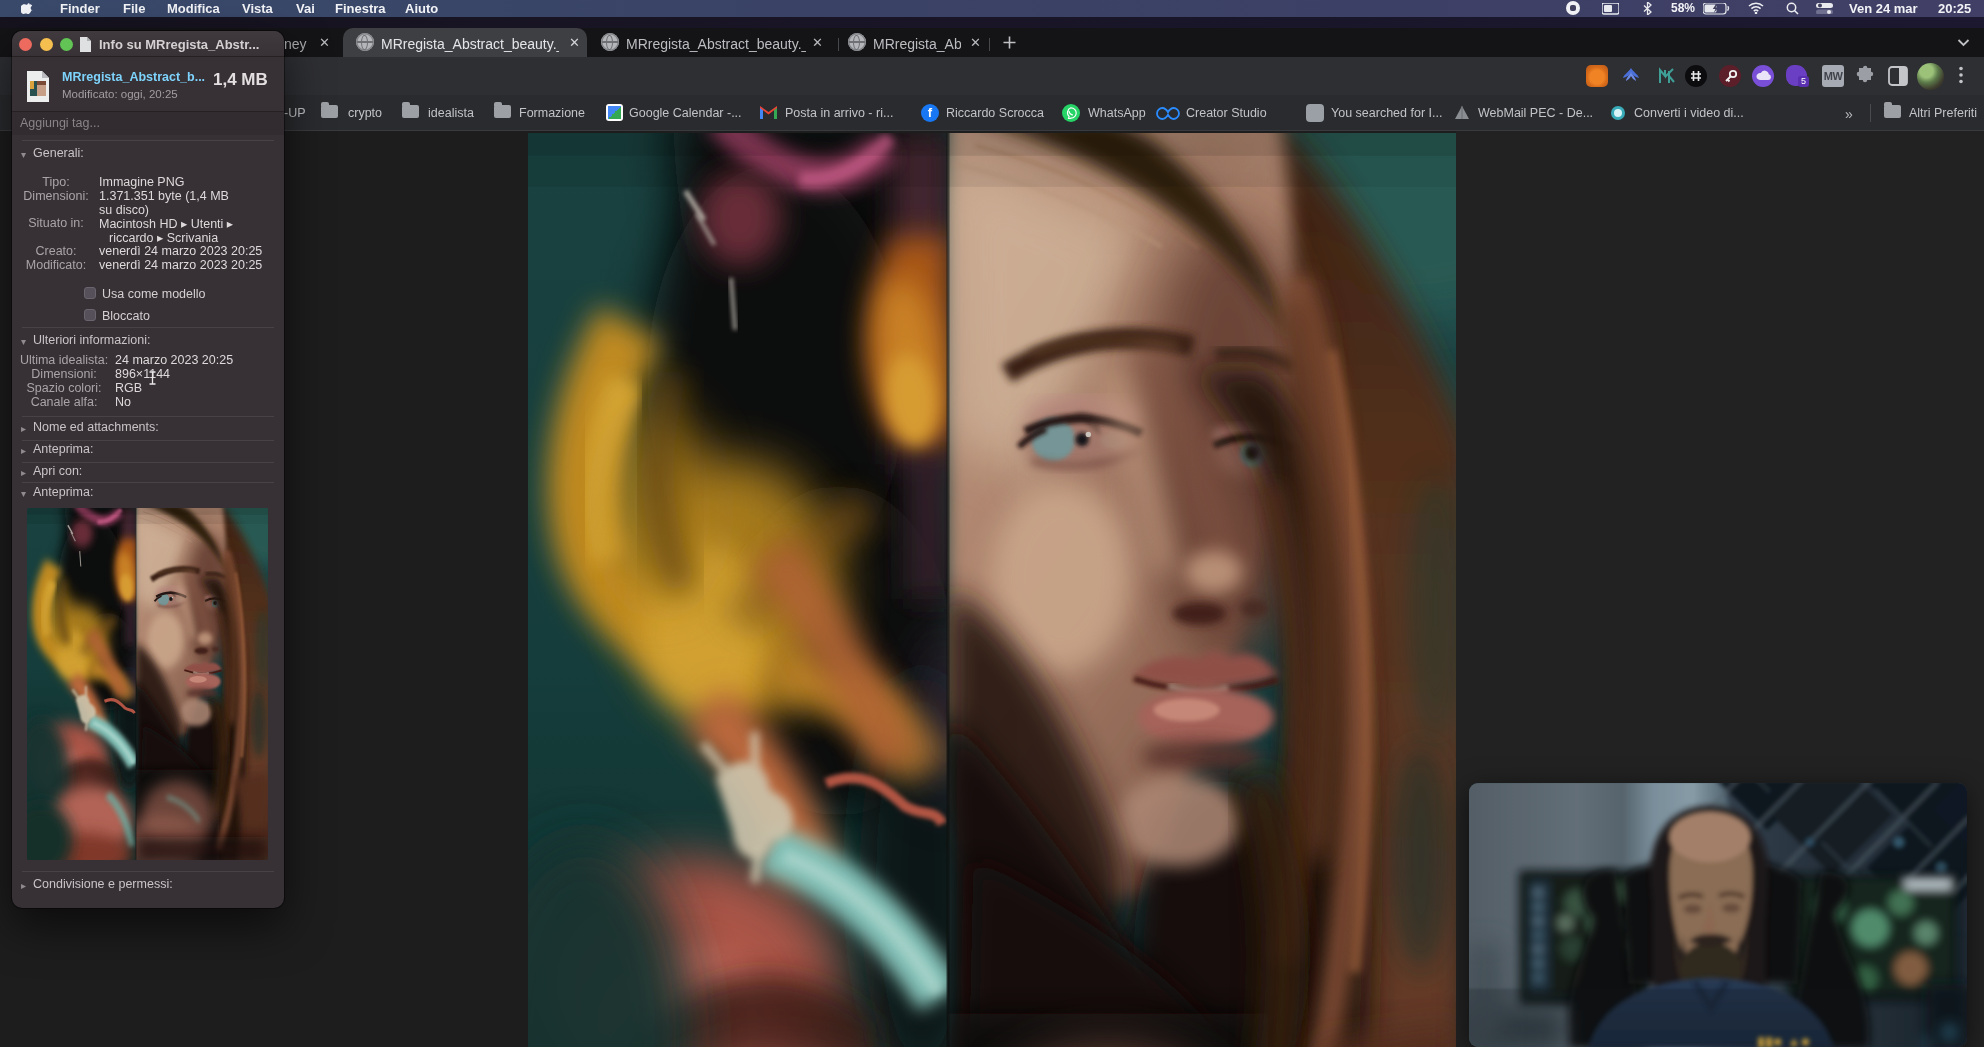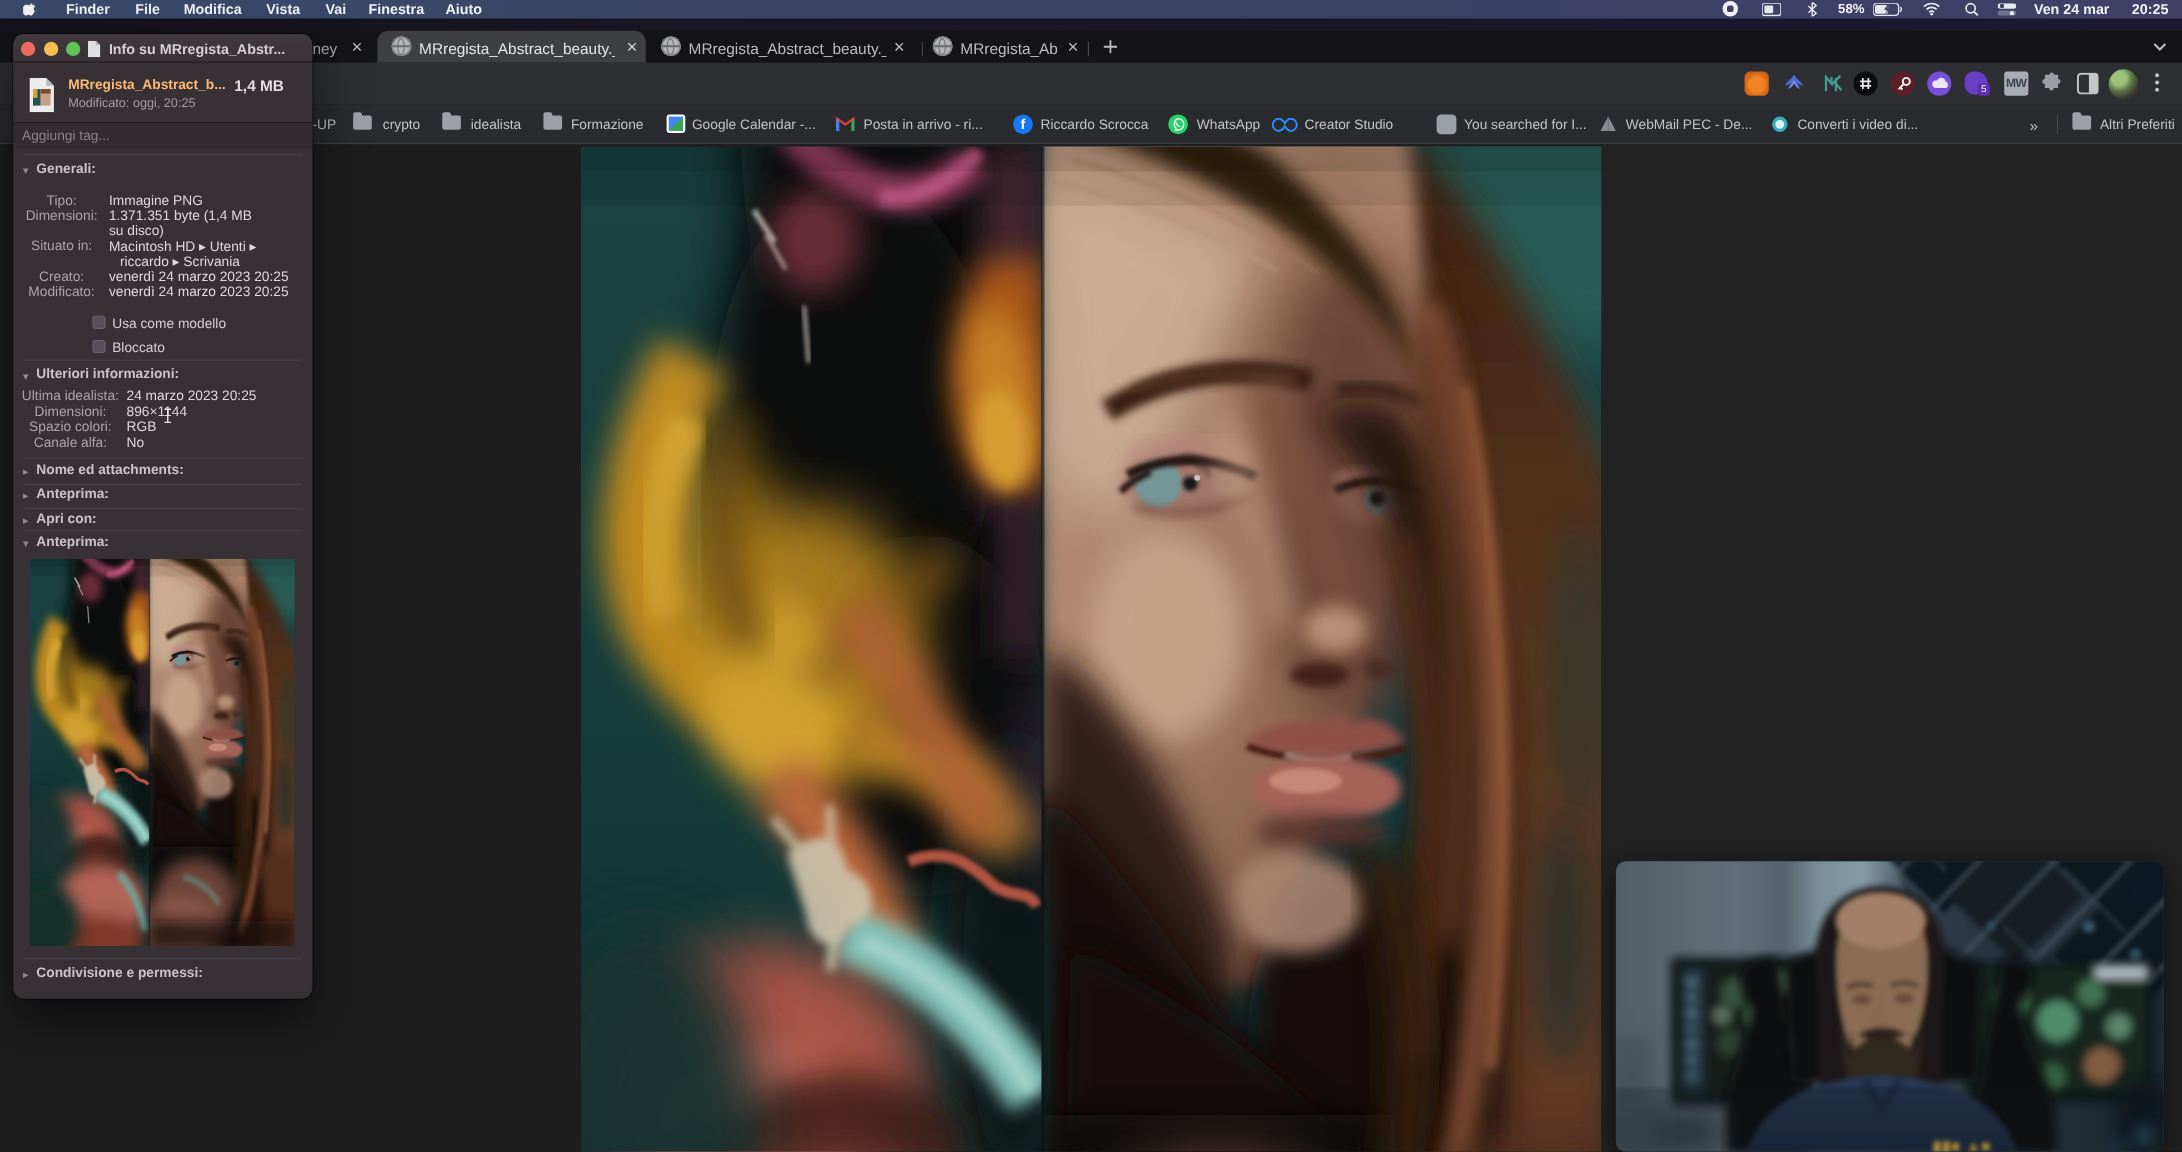--- a/index.html
+++ b/index.html
@@ -47,21 +47,21 @@
   #pip { left:1469px; top:783px; width:498px; height:264px; border-radius:9px; overflow:hidden; box-shadow:0 6px 28px rgba(0,0,0,.55); background:#31404c; }
   #pip svg { filter:blur(1.2px); transform:scale(1.01); }
 
   
   #finder { left:12px; top:31px; width:272px; height:877px; border-radius:10px; background:#373034;
     box-shadow:0 18px 45px rgba(0,0,0,.6), 0 0 0 1px rgba(0,0,0,.4); color:#cfcacd; font-size:12.5px; overflow:hidden; }
   #ftitle { position:absolute; left:0; top:0; width:272px; height:26px; background:linear-gradient(#403a3e,#383135); border-bottom:1px solid #262022; }
   .tl { position:absolute; top:7px; width:13px; height:13px; border-radius:50%; }
   .flabel { position:absolute; text-align:center; color:#aaa4a8; white-space:nowrap; }
   .fval { position:absolute; color:#dedadc; white-space:nowrap; }
-  .fhead { position:absolute; color:#c9c4c7; font-weight:bold; white-space:nowrap; }
+  .fhead { position:absolute; color:#c9c4c7; font-weight:normal; white-space:nowrap; }
   .chev { position:absolute; color:#918b8f; font-size:10px; }
   .fdiv { position:absolute; left:10px; width:252px; height:1px; background:#484146; }
   .cbox { position:absolute; width:12px; height:12px; border-radius:3px; background:#55505a; border:1px solid #6a646e; }
 </style>
 </head>
 <body>
 <div id="stage">
   <div class="abs" id="content"></div>
   <div class="abs" id="contentR"></div>
   <div class="abs" id="photo">
@@ -515,22 +515,22 @@
     <span style="position:absolute;left:87px;top:6px;font-size:13px;font-weight:bold;color:#d5d1d3;white-space:nowrap">Info su MRregista_Abstr...</span>
 
     <svg style="position:absolute;left:14px;top:40px" width="24" height="31" viewBox="0 0 24 31">
         <path d="M1 0 h15 l7 7 v24 h-22z" fill="#eceded"></path>
         <path d="M16 0 l7 7 h-7z" fill="#b9bbbf"></path>
         <rect x="4" y="10" width="7" height="15" fill="#27504e"></rect>
         <rect x="11" y="10" width="9" height="15" fill="#c79e86"></rect>
         <rect x="11" y="10" width="9" height="4" fill="#7a4a34"></rect>
         <rect x="4" y="10" width="4" height="8" fill="#d9a23c"></rect>
       </svg>
-    <span style="position:absolute;left:50px;top:39px;font-size:12.5px;font-weight:bold;color:#fdba74;width:146px;overflow:hidden;white-space:nowrap;display:inline-block">MRregista_Abstract_b...</span>
-    <span style="position:absolute;left:201px;top:39px;font-size:14px;font-weight:bold;color:#e3dfe1">1,4 MB</span>
+    <span style="position:absolute;left:50px;top:39px;font-size:12.5px;font-weight:bold;color:#7dd3fc;width:146px;overflow:hidden;white-space:nowrap;display:inline-block">MRregista_Abstract_b...</span>
+    <span style="position:absolute;left:201px;top:39px;font-size:17px;font-weight:bold;color:#e3dfe1">1,4 MB</span>
     <span style="position:absolute;left:50px;top:57px;font-size:11.5px;color:#a39da1">Modificato: oggi, 20:25</span>
 
     <div style="position:absolute;left:0px;top:80px;width:272px;height:24px;background:#322b2f;border-top:1px solid #262023"></div>
     <span style="position:absolute;left:8px;top:85px;font-size:12.5px;color:#8a8489">Aggiungi tag...</span>
 
     <div class="fdiv" style="top:109px"></div>
     <span class="chev" style="left:9px;top:118px">▾</span>
     <span class="fhead" style="left:21px;top:115px">Generali:</span>
 
     <span class="flabel" style="left:5px;top:144px;width:78px">Tipo:</span>

